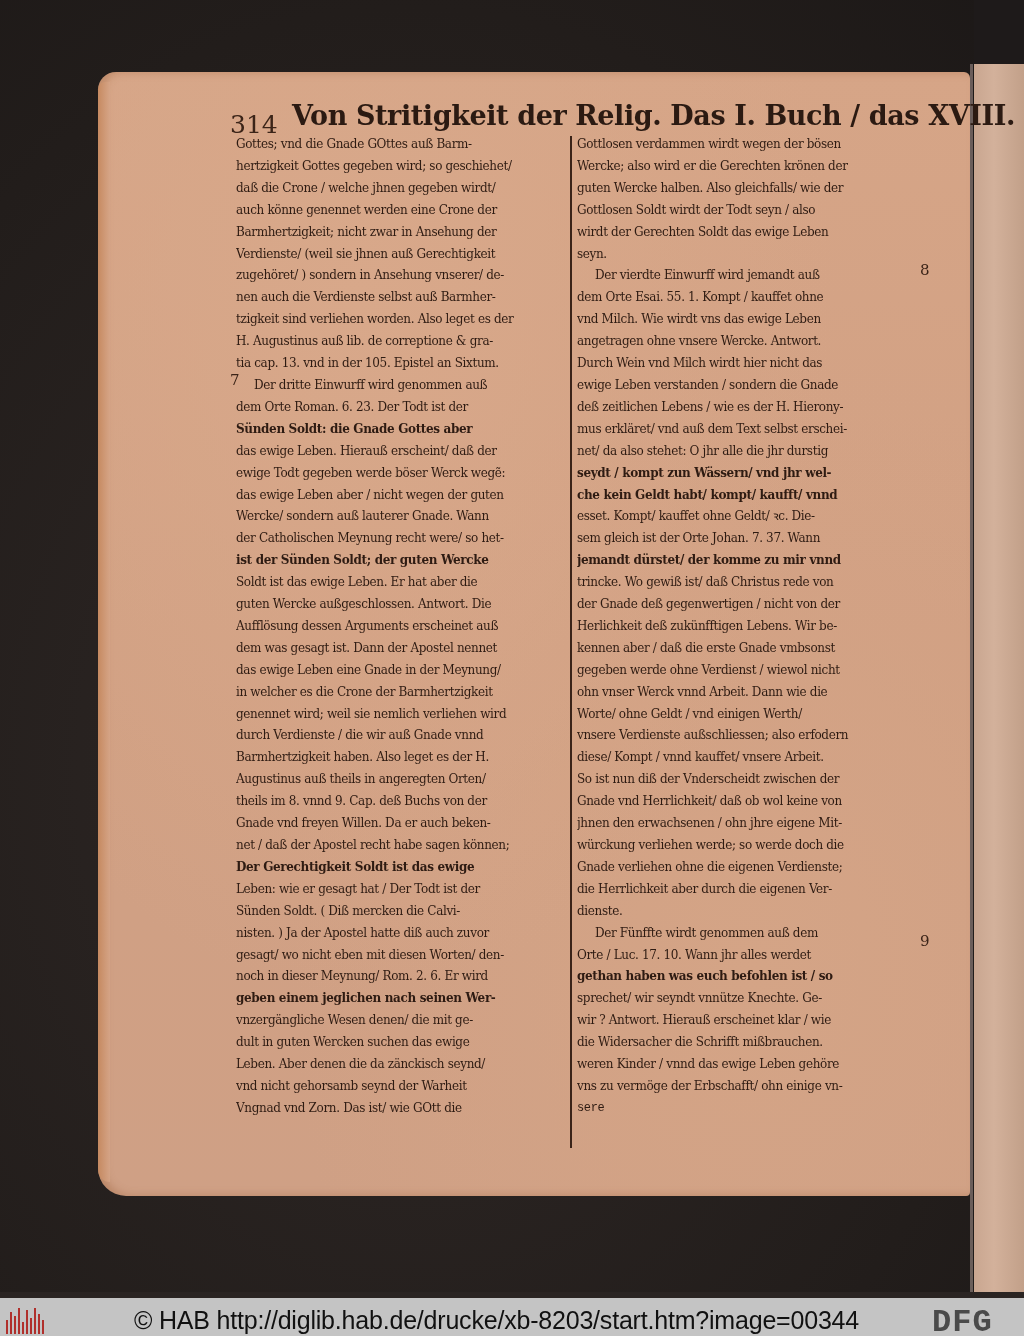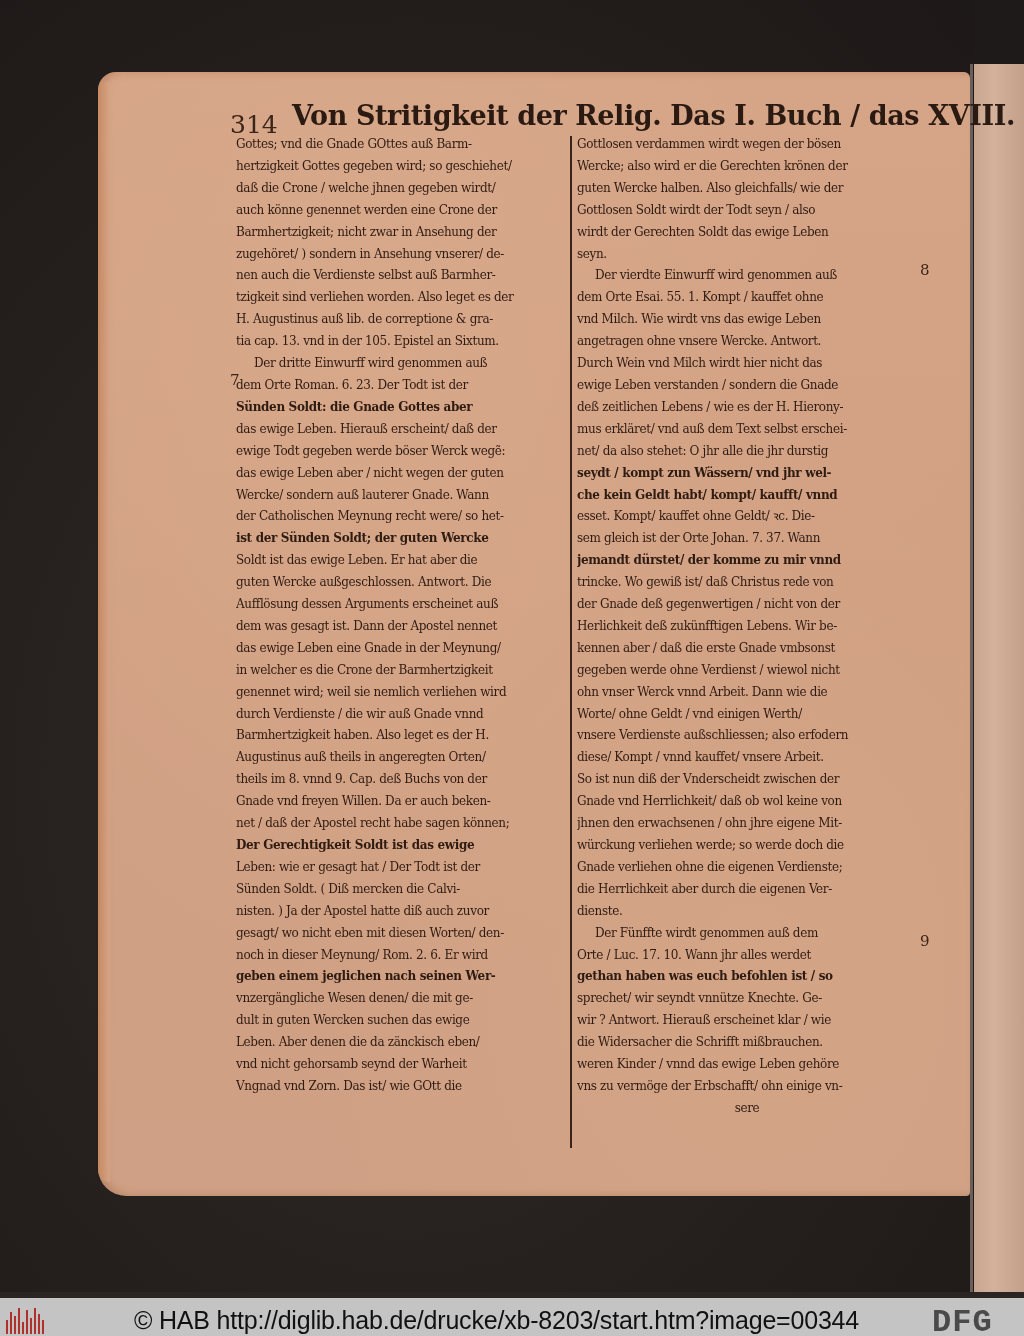--- a/index.html
+++ b/index.html
@@ -102,20 +102,21 @@
     <span class="page-number">314</span>
     <span class="running-title">Von Stritigkeit der Relig. Das I. Buch / das XVIII. Cap.</span>
   </div>
 
   <div class="col col-left" id="col-left">
       <span class="line">Gottes; vnd die Gnade GOttes auß Barm-</span>
       <span class="line">hertzigkeit Gottes gegeben wird; so geschiehet/</span>
       <span class="line">daß die Crone / welche jhnen gegeben wirdt/</span>
       <span class="line">auch könne genennet werden eine Crone der</span>
       <span class="line">Barmhertzigkeit; nicht zwar in Ansehung der</span>
+      <span class="line">Verdienste/ (weil sie jhnen auß Gerechtigkeit</span>
       <span class="line">zugehöret/ ) sondern in Ansehung vnserer/ de-</span>
       <span class="line">nen auch die Verdienste selbst auß Barmher-</span>
       <span class="line">tzigkeit sind verliehen worden. Also leget es der</span>
       <span class="line">H. Augustinus auß lib. de correptione &amp; gra-</span>
       <span class="line">tia cap. 13. vnd in der 105. Epistel an Sixtum.</span>
       <span class="line indent">Der dritte Einwurff wird genommen auß</span>
       <span class="line">dem Orte Roman. 6. 23. Der Todt ist der</span>
       <span class="line bold">Sünden Soldt: die Gnade Gottes aber</span>
       <span class="line">das ewige Leben. Hierauß erscheint/ daß der</span>
       <span class="line">ewige Todt gegeben werde böser Werck wegẽ:</span>
@@ -138,33 +139,33 @@
       <span class="line">net / daß der Apostel recht habe sagen können;</span>
       <span class="line bold">Der Gerechtigkeit Soldt ist das ewige</span>
       <span class="line">Leben: wie er gesagt hat / Der Todt ist der</span>
       <span class="line">Sünden Soldt. ( Diß mercken die Calvi-</span>
       <span class="line">nisten. ) Ja der Apostel hatte diß auch zuvor</span>
       <span class="line">gesagt/ wo nicht eben mit diesen Worten/ den-</span>
       <span class="line">noch in dieser Meynung/ Rom. 2. 6. Er wird</span>
       <span class="line bold">geben einem jeglichen nach seinen Wer-</span>
       <span class="line">vnzergängliche Wesen denen/ die mit ge-</span>
       <span class="line">dult in guten Wercken suchen das ewige</span>
-      <span class="line">Leben. Aber denen die da zänckisch eben/</span>
+      <span class="line">Leben. Aber denen die da zänckisch seynd/</span>
       <span class="line">vnd nicht gehorsamb seynd der Warheit</span>
       <span class="line">Vngnad vnd Zorn. Das ist/ wie GOtt die</span>
     </div>
   <div class="col-divider"></div>
   <div class="col col-right" id="col-right">
       <span class="line">Gottlosen verdammen wirdt wegen der bösen</span>
       <span class="line">Wercke; also wird er die Gerechten krönen der</span>
       <span class="line">guten Wercke halben. Also gleichfalls/ wie der</span>
       <span class="line">Gottlosen Soldt wirdt der Todt seyn / also</span>
       <span class="line">wirdt der Gerechten Soldt das ewige Leben</span>
       <span class="line">seyn.</span>
-      <span class="line indent">Der vierdte Einwurff wird genommen auß</span>
+      <span class="line indent">Der vierdte Einwurff wird jemandt auß</span>
       <span class="line">dem Orte Esai. 55. 1. Kompt / kauffet ohne</span>
       <span class="line">vnd Milch. Wie wirdt vns das ewige Leben</span>
       <span class="line">angetragen ohne vnsere Wercke. Antwort.</span>
       <span class="line">Durch Wein vnd Milch wirdt hier nicht das</span>
       <span class="line">ewige Leben verstanden / sondern die Gnade</span>
       <span class="line">deß zeitlichen Lebens / wie es der H. Hierony-</span>
       <span class="line">mus erkläret/ vnd auß dem Text selbst erschei-</span>
       <span class="line">net/ da also stehet: O jhr alle die jhr durstig</span>
       <span class="line bold">seydt / kompt zun Wässern/ vnd jhr wel-</span>
       <span class="line bold">che kein Geldt habt/ kompt/ kaufft/ vnnd</span>
@@ -188,21 +189,21 @@
       <span class="line">die Herrlichkeit aber durch die eigenen Ver-</span>
       <span class="line">dienste.</span>
       <span class="line indent">Der Fünffte wirdt genommen auß dem</span>
       <span class="line">Orte / Luc. 17. 10. Wann jhr alles werdet</span>
       <span class="line bold">gethan haben was euch befohlen ist / so</span>
       <span class="line">sprechet/ wir seyndt vnnütze Knechte. Ge-</span>
       <span class="line">wir ? Antwort. Hierauß erscheinet klar / wie</span>
       <span class="line">die Widersacher die Schrifft mißbrauchen.</span>
       <span class="line">weren Kinder / vnnd das ewige Leben gehöre</span>
       <span class="line">vns zu vermöge der Erbschafft/ ohn einige vn-</span>
-      <span class="line" style="text-align: center;">sere</span>
+      <span class="line" style="text-align: left; font-family: Liberation Mono, monospace;">sere</span>
     </div>
 
   <span class="margin-note" style="left:132px;top:299px;">7</span>
   <span class="margin-note" style="left:822px;top:189px;">8</span>
   <span class="margin-note" style="left:822px;top:860px;">9</span>
 </div>
 
 <div class="footer">
   <div class="hab-logo">
     <span style="height:14px"></span>

